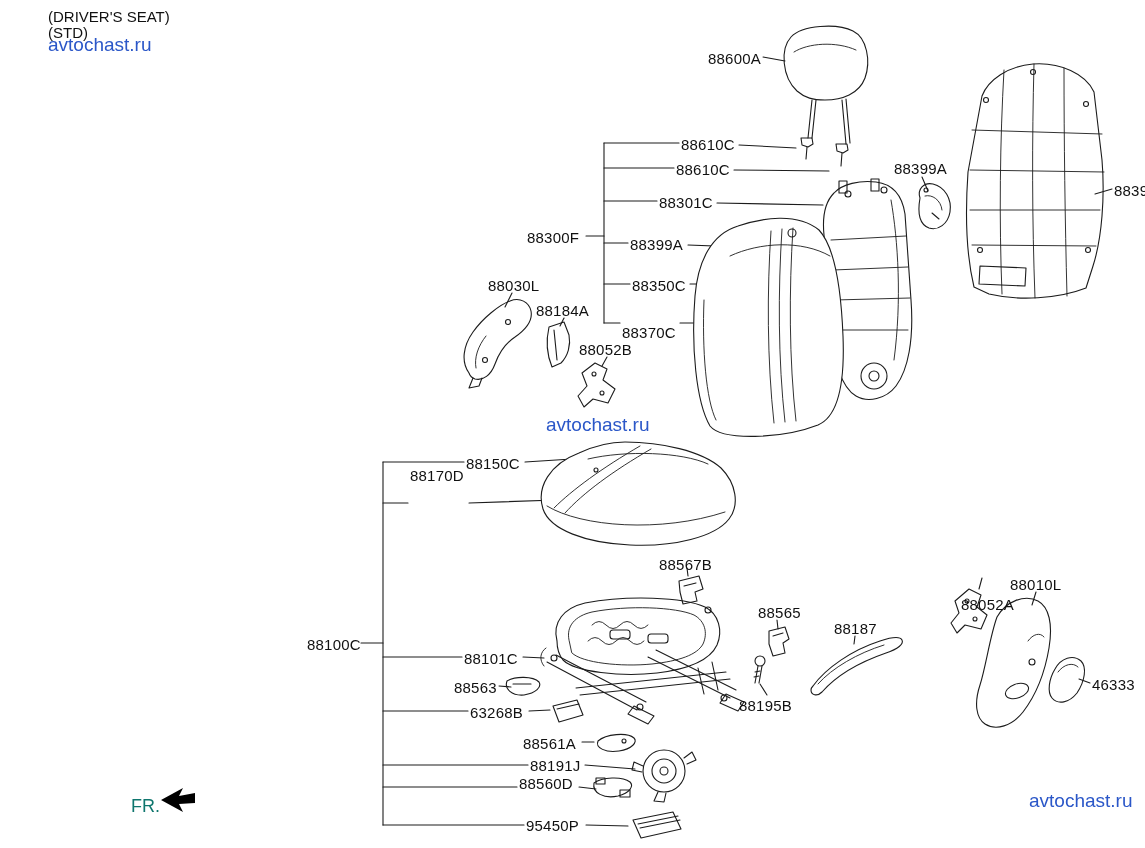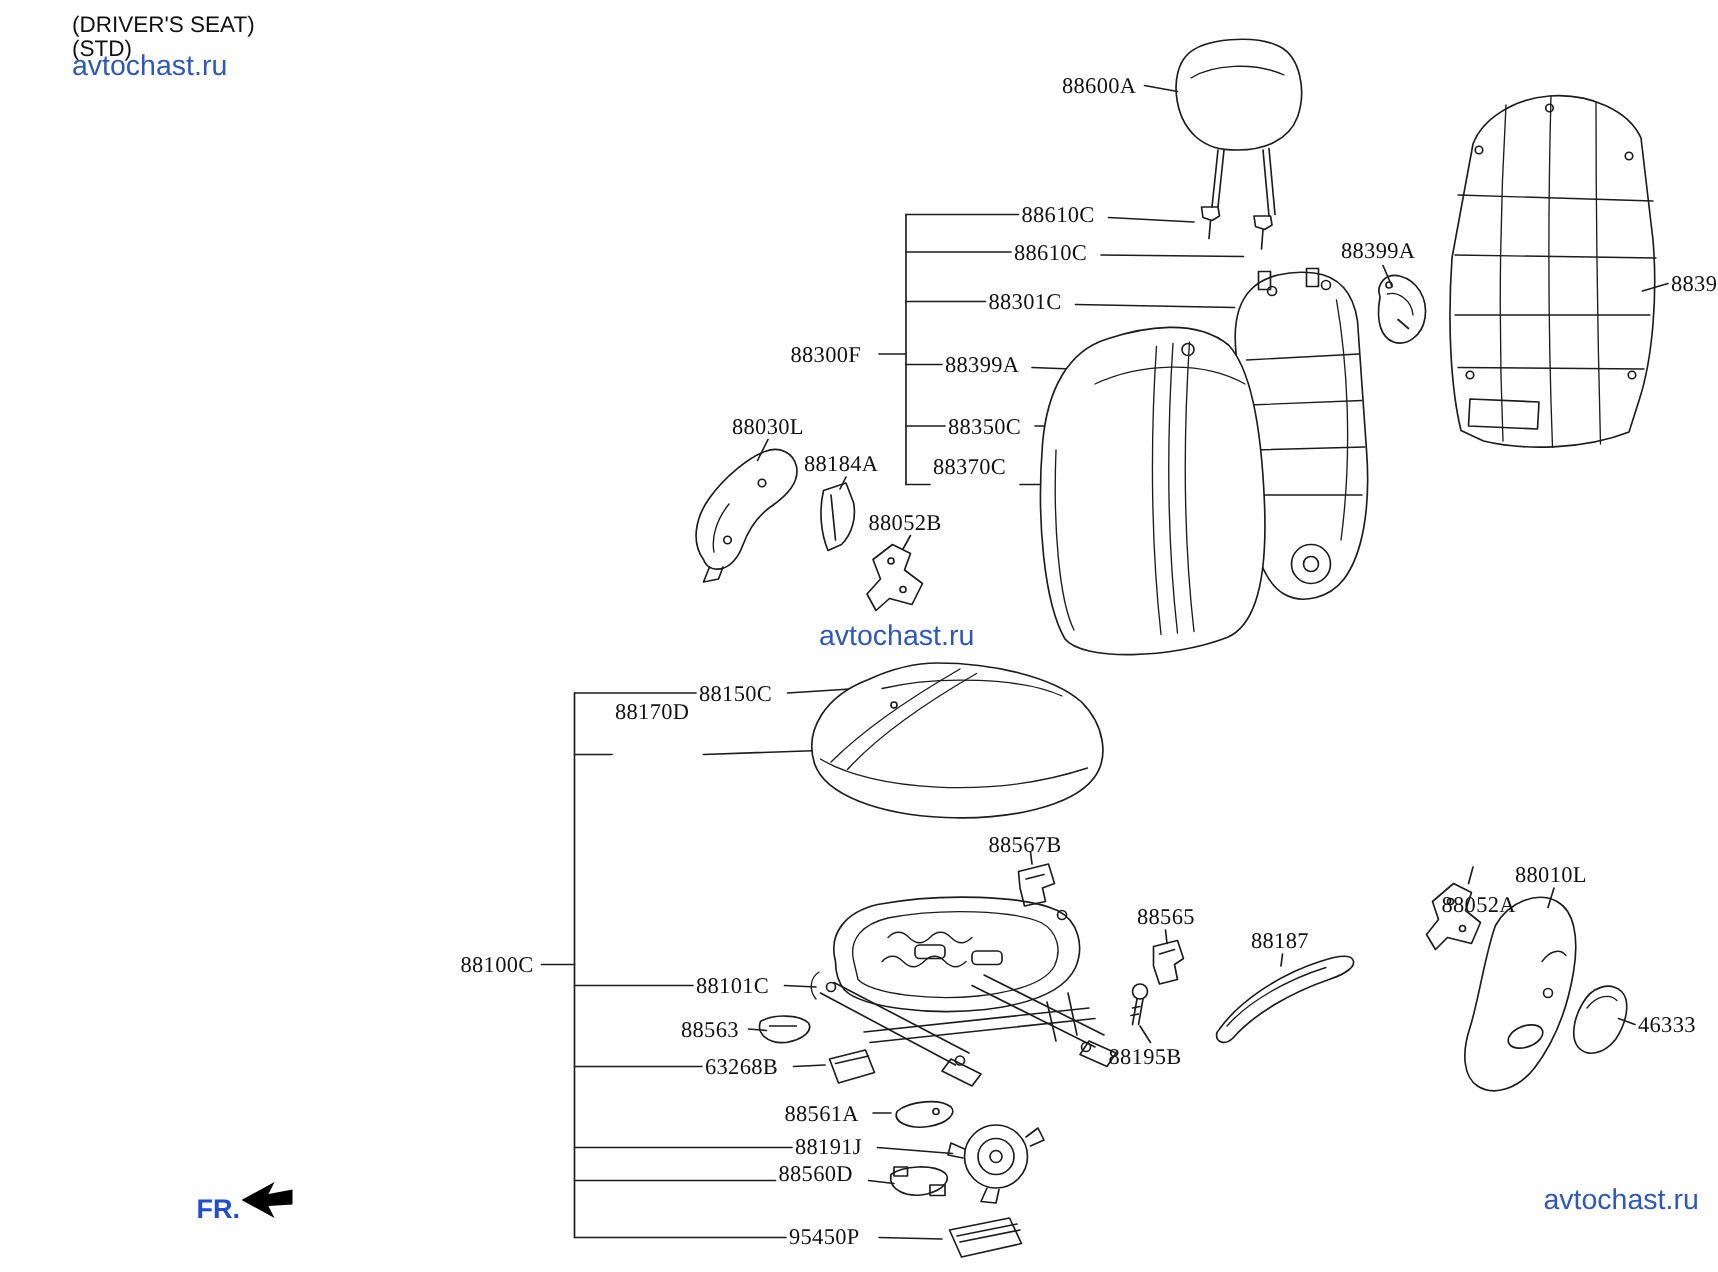--- a/index.html
+++ b/index.html
@@ -1,22 +1,22 @@
 <!DOCTYPE html>
 <html><head>
 <meta charset="utf-8">
 <style>
   * { margin:0; padding:0; box-sizing:border-box; }
   html,body { background:#ffffff; }
   body { font-family:"Liberation Sans", sans-serif; }
   .canvas { position:relative; width:1145px; height:848px; background:#fff; overflow:hidden;margin-left:36px; }
-  .lbl { position:absolute; font-size:15px; color:#111; white-space:nowrap; letter-spacing:.2px;font-family:Liberation Serif, serif; }
+  .lbl { position:absolute; font-size:15px; color:#111; white-space:nowrap; letter-spacing:.2px; }
   .hdr { position:absolute; font-size:15px; color:#111; white-space:nowrap; }
   .wm  { position:absolute; font-size:19px; color:#2b57c8; white-space:nowrap;text-align:right; }
-  .fr  { position:absolute; font-size:18px; font-weight:bold; color:#1d4ed8; }
+  .fr  { position:absolute; font-size:18px; font-weight:normal; color:#0f766e; }
   svg.art { position:absolute; left:0; top:0; }
   svg.art path, svg.art line, svg.art circle, svg.art rect, svg.art ellipse {
     stroke:#1c1c1c; fill:none; stroke-width:1.1; stroke-linecap:round; stroke-linejoin:round;
   }
   svg.art .wfill { fill:#ffffff; }
   svg.art .solid { fill:#000000; stroke:none; }
   svg.art .thin  { stroke-width:0.9; }
 </style>
 </head>
 <body>
@@ -291,21 +291,21 @@
 
   <div class="fr" style="left:95px;top:796px">FR.</div>
 
   <div class="lbl" style="left:672px;top:50px">88600A</div>
   <div class="lbl" style="left:645px;top:136px">88610C</div>
   <div class="lbl" style="left:640px;top:161px">88610C</div>
   <div class="lbl" style="left:623px;top:194px">88301C</div>
   <div class="lbl" style="left:491px;top:229px">88300F</div>
   <div class="lbl" style="left:594px;top:236px">88399A</div>
   <div class="lbl" style="left:596px;top:277px">88350C</div>
-  <div class="lbl" style="left:586px;top:304px">88370C</div>
+  <div class="lbl" style="left:586px;top:324px">88370C</div>
   <div class="lbl" style="left:858px;top:160px">88399A</div>
   <div class="lbl" style="left:1078px;top:182px">88390N</div>
   <div class="lbl" style="left:452px;top:277px">88030L</div>
   <div class="lbl" style="left:500px;top:302px">88184A</div>
   <div class="lbl" style="left:543px;top:341px">88052B</div>
   <div class="lbl" style="left:430px;top:455px">88150C</div>
   <div class="lbl" style="left:374px;top:467px">88170D</div>
   <div class="lbl" style="left:623px;top:556px">88567B</div>
   <div class="lbl" style="left:722px;top:604px">88565</div>
   <div class="lbl" style="left:925px;top:596px">88052A</div>

